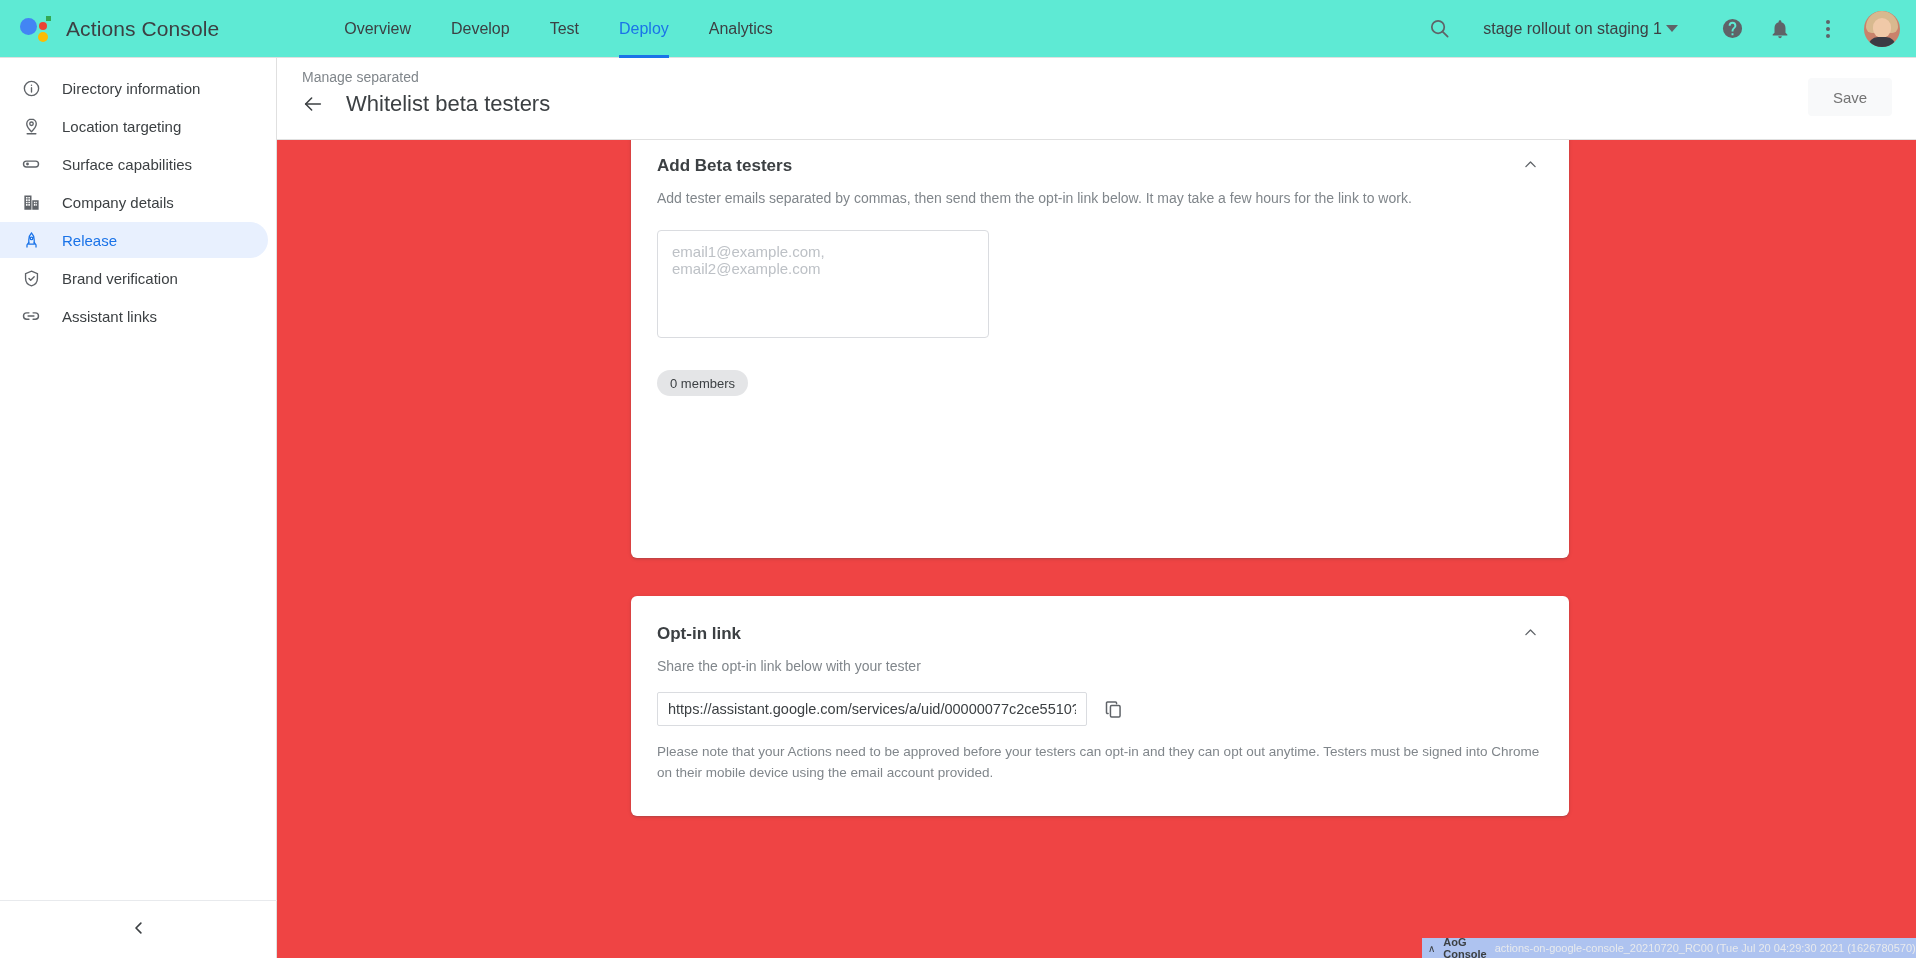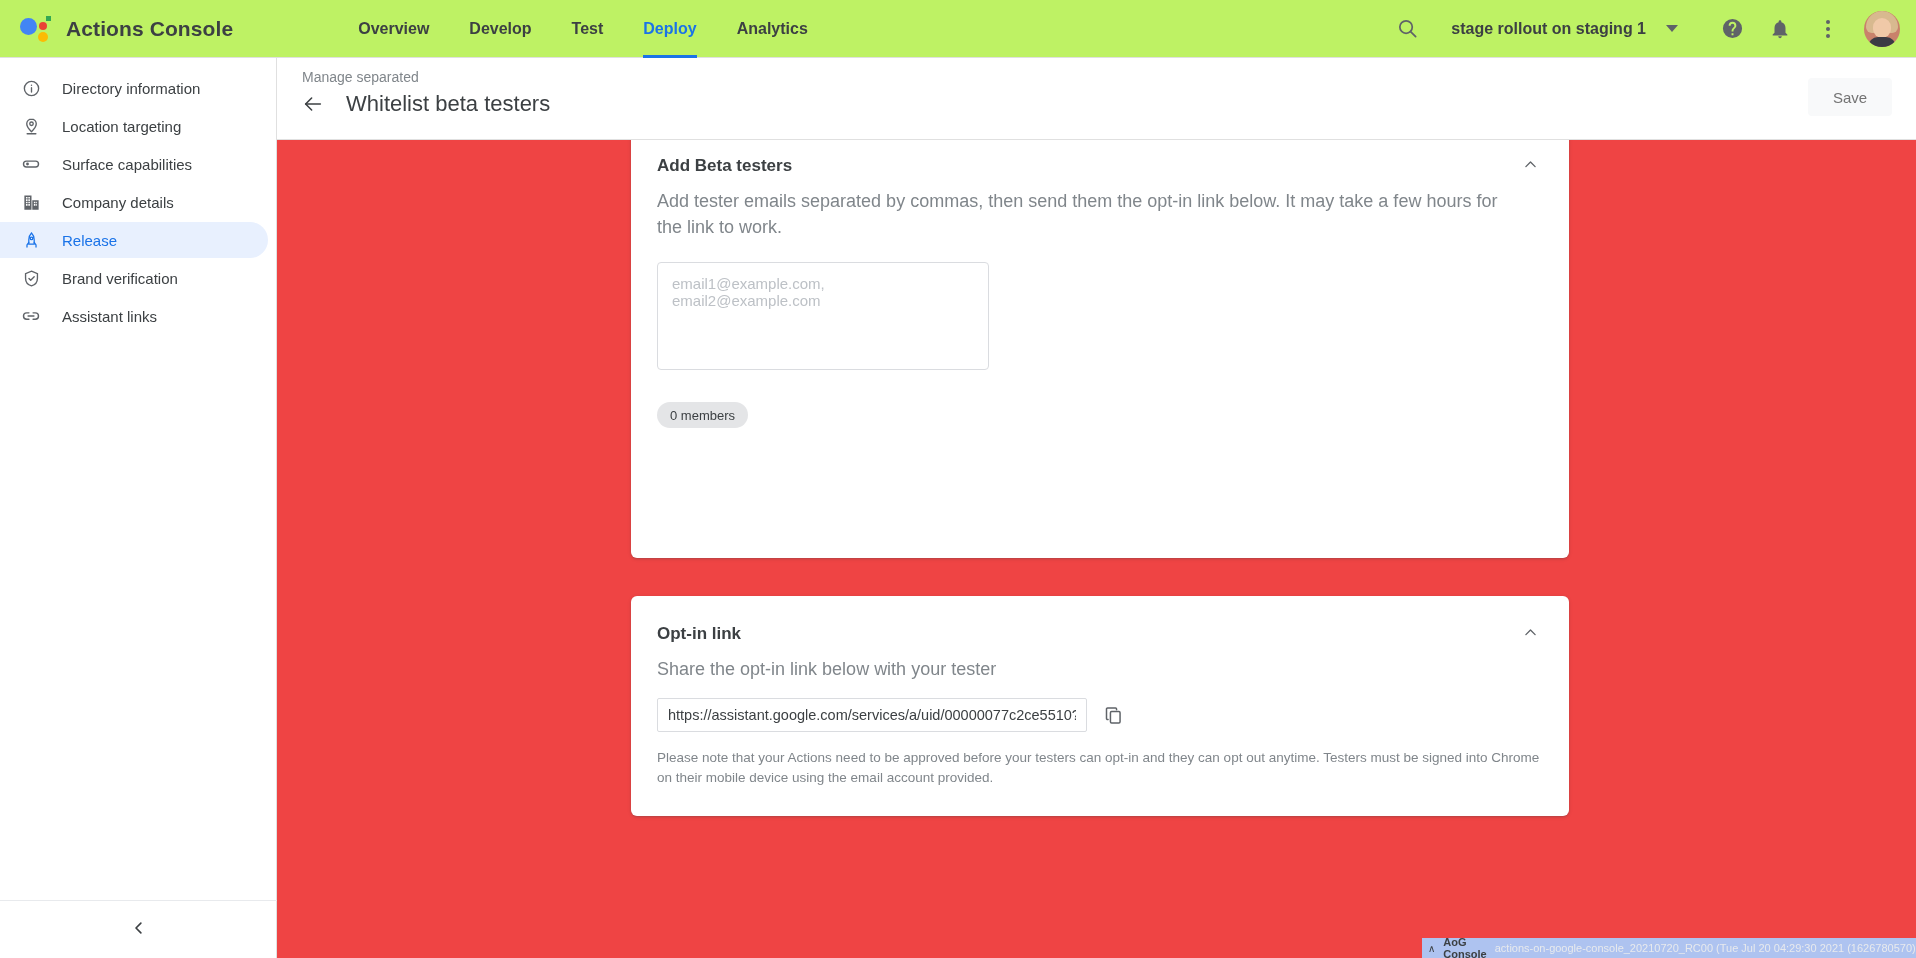--- a/index.html
+++ b/index.html
@@ -7,23 +7,23 @@
     width: 1916px; height: 958px;
     font-family: "Liberation Sans", sans-serif;
     background: #eceff1;
     overflow: hidden;
   }
 
   
   .appbar {
     position: absolute; top: 0; left: 0;
     width: 1916px; height: 58px;
-    background: #bef264;
+    background: #5eead4;
     border-bottom: 1px solid #e0e0e0;
-    display: flex; align-items: center; font-weight: bold;
+    display: flex; align-items: center;
   }
   .brand { display: flex; align-items: center; padding-left: 20px; }
   .assistant-logo { position: relative; width: 30px; height: 30px; }
   .assistant-logo .dot-blue {
     position: absolute; left: 0px; top: 4px;
     width: 17px; height: 17px; border-radius: 50%;
     background: #4285f4;
   }
   .assistant-logo .dot-red {
     position: absolute; left: 19px; top: 8px;
@@ -62,21 +62,21 @@
   .appbar-right {
     margin-left: auto; display: flex; align-items: center;
     padding-right: 16px; gap: 4px;
   }
   .icon-btn {
     width: 44px; height: 44px; border-radius: 50%;
     display: flex; align-items: center; justify-content: center;
     cursor: pointer; color: #5f6368;
   }
   .project-select {
-    display: flex; align-items: center; gap: 20px;
+    display: flex; align-items: center; gap: 4px;
     font-size: 16px; color: #3c4043;
     padding: 0 10px 0 18px; cursor: pointer;
     margin-right: 18px;
     justify-content: space-between;
   }
   .caret-down {
     width: 0; height: 0;
     border-left: 6px solid transparent;
     border-right: 6px solid transparent;
     border-top: 7px solid #5f6368;
@@ -178,21 +178,21 @@
     display: flex; align-items: flex-start;
     padding: 28px 30px 0 26px;
   }
   .card-title { font-size: 17px; font-weight: bold; color: #3c4043; }
   .chevron-toggle {
     margin-left: auto; cursor: pointer; color: #5f6368;
     display: flex; align-items: center;
   }
   .card-desc {
     padding: 12px 26px 0 26px;
-    font-size: 18px; line-height: 1.45; color: #80868b;
+    font-size: 14px; line-height: 1.45; color: #80868b;
     max-width: 900px;
   }
   .email-textarea {
     margin: 22px 0 0 26px;
     width: 332px; height: 108px;
     border: 1px solid #dadce0; border-radius: 4px;
     padding: 12px 14px;
     font-family: inherit; font-size: 15px; color: #3c4043;
     resize: none; outline: none;
   }

